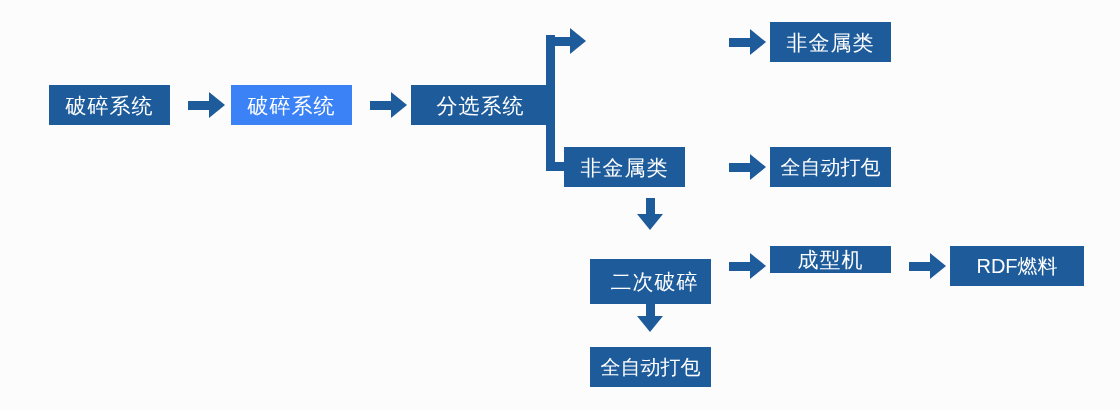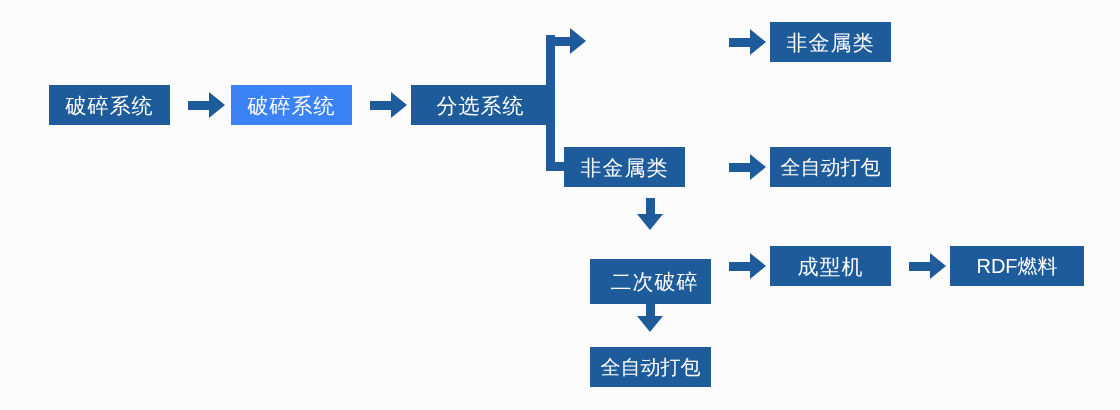--- a/index.html
+++ b/index.html
@@ -157,21 +157,21 @@
 
   <div class="node blue" style="left:590px; top:259px; width:121px; height:45px;padding-left:8px;">
     <span>二次破碎</span>
   </div>
 
   <div class="arrow-right" style="left:729px; top:253px; width:37px;">
     <span class="shaft" style="width:23px;"></span>
     <span class="head"></span>
   </div>
 
-  <div class="node blue" style="left:770px; top:246px; width:121px; height:40px;">
+  <div class="node blue" style="left:770px; top:246px; width:121px; height:27px;">
     <span>成型机</span>
   </div>
 
   <div class="arrow-right" style="left:909px; top:253px; width:37px;">
     <span class="shaft" style="width:23px;"></span>
     <span class="head"></span>
   </div>
 
   <div class="node blue tight" style="left:950px; top:246px; width:134px; height:40px;">
     <span>RDF燃料</span>

